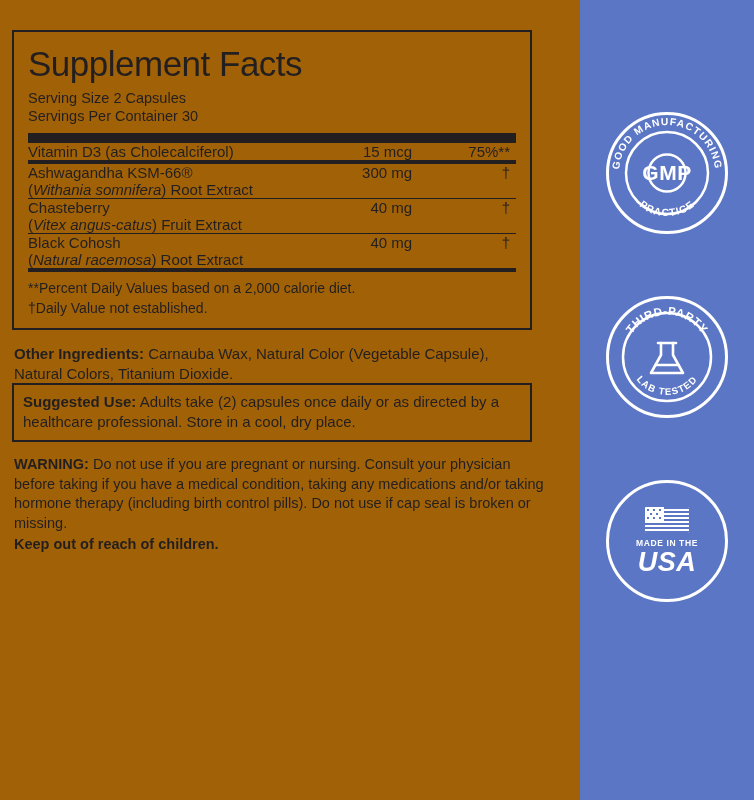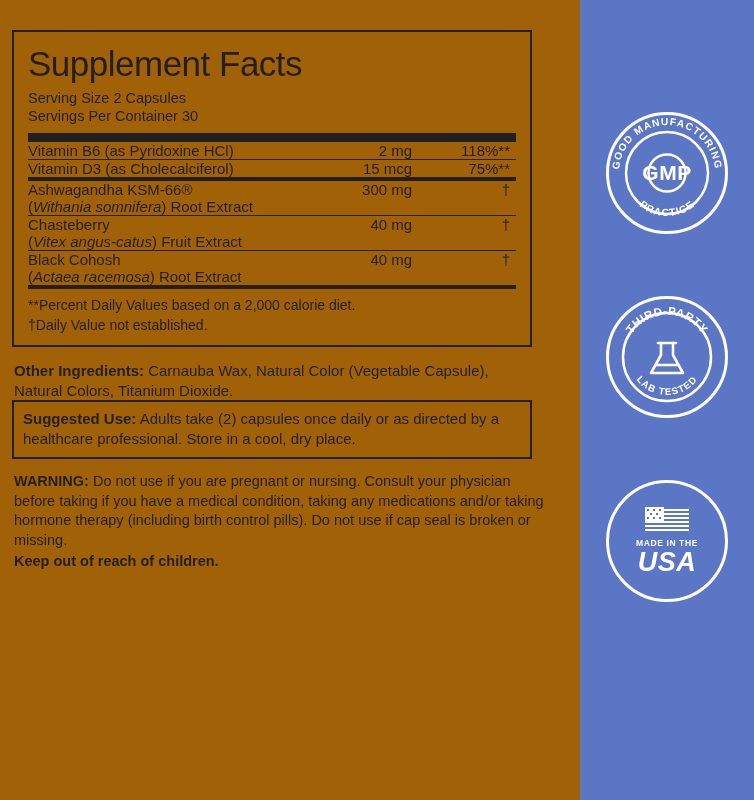--- a/index.html
+++ b/index.html
@@ -263,25 +263,20 @@
       <div class="serving-line">Serving Size 2 Capsules</div>
       <div class="serving-line">Servings Per Container 30</div>
 
       <div class="rule-thick"></div>
 
 
       <div class="rule-mid2"></div>
 
       <table class="facts">
         <tbody>
-            <tr class="nut-row">
-          <td class="col-name">Vitamin B6 (as Pyridoxine HCl)</td>
-          <td class="col-amt">2 mg</td>
-          <td class="col-dv">118%**</td>
-        </tr>
         <tr class="nut-row row-sep">
           <td class="col-name">Vitamin D3 (as Cholecalciferol)</td>
           <td class="col-amt">15 mcg</td>
           <td class="col-dv">75%**</td>
         </tr>
       </tbody>
         </table>
 
       <div class="rule-medium"></div>
 
@@ -299,21 +294,21 @@
           <td class="col-name">
             <span>Chasteberry</span>
             <span class="sub">(<span class="ital">Vitex angus-catus</span><span>) Fruit Extract</span></span>
           </td>
           <td class="col-amt">40 mg</td>
           <td class="col-dv">†</td>
         </tr>
         <tr class="nut-row row-sep">
           <td class="col-name">
             <span>Black Cohosh</span>
-            <span class="sub">(<span class="ital">Actaea racemosa</span><span>) Root Extract</span></span>
+            <span class="sub">(<span class="ital">Natural racemosa</span><span>) Root Extract</span></span>
           </td>
           <td class="col-amt">40 mg</td>
           <td class="col-dv">†</td>
         </tr>
       </tbody>
         </table>
 
       <div class="rule-medium"></div>
 
       <div class="footnotes">**Percent Daily Values based on a 2,000 calorie diet.</div>

